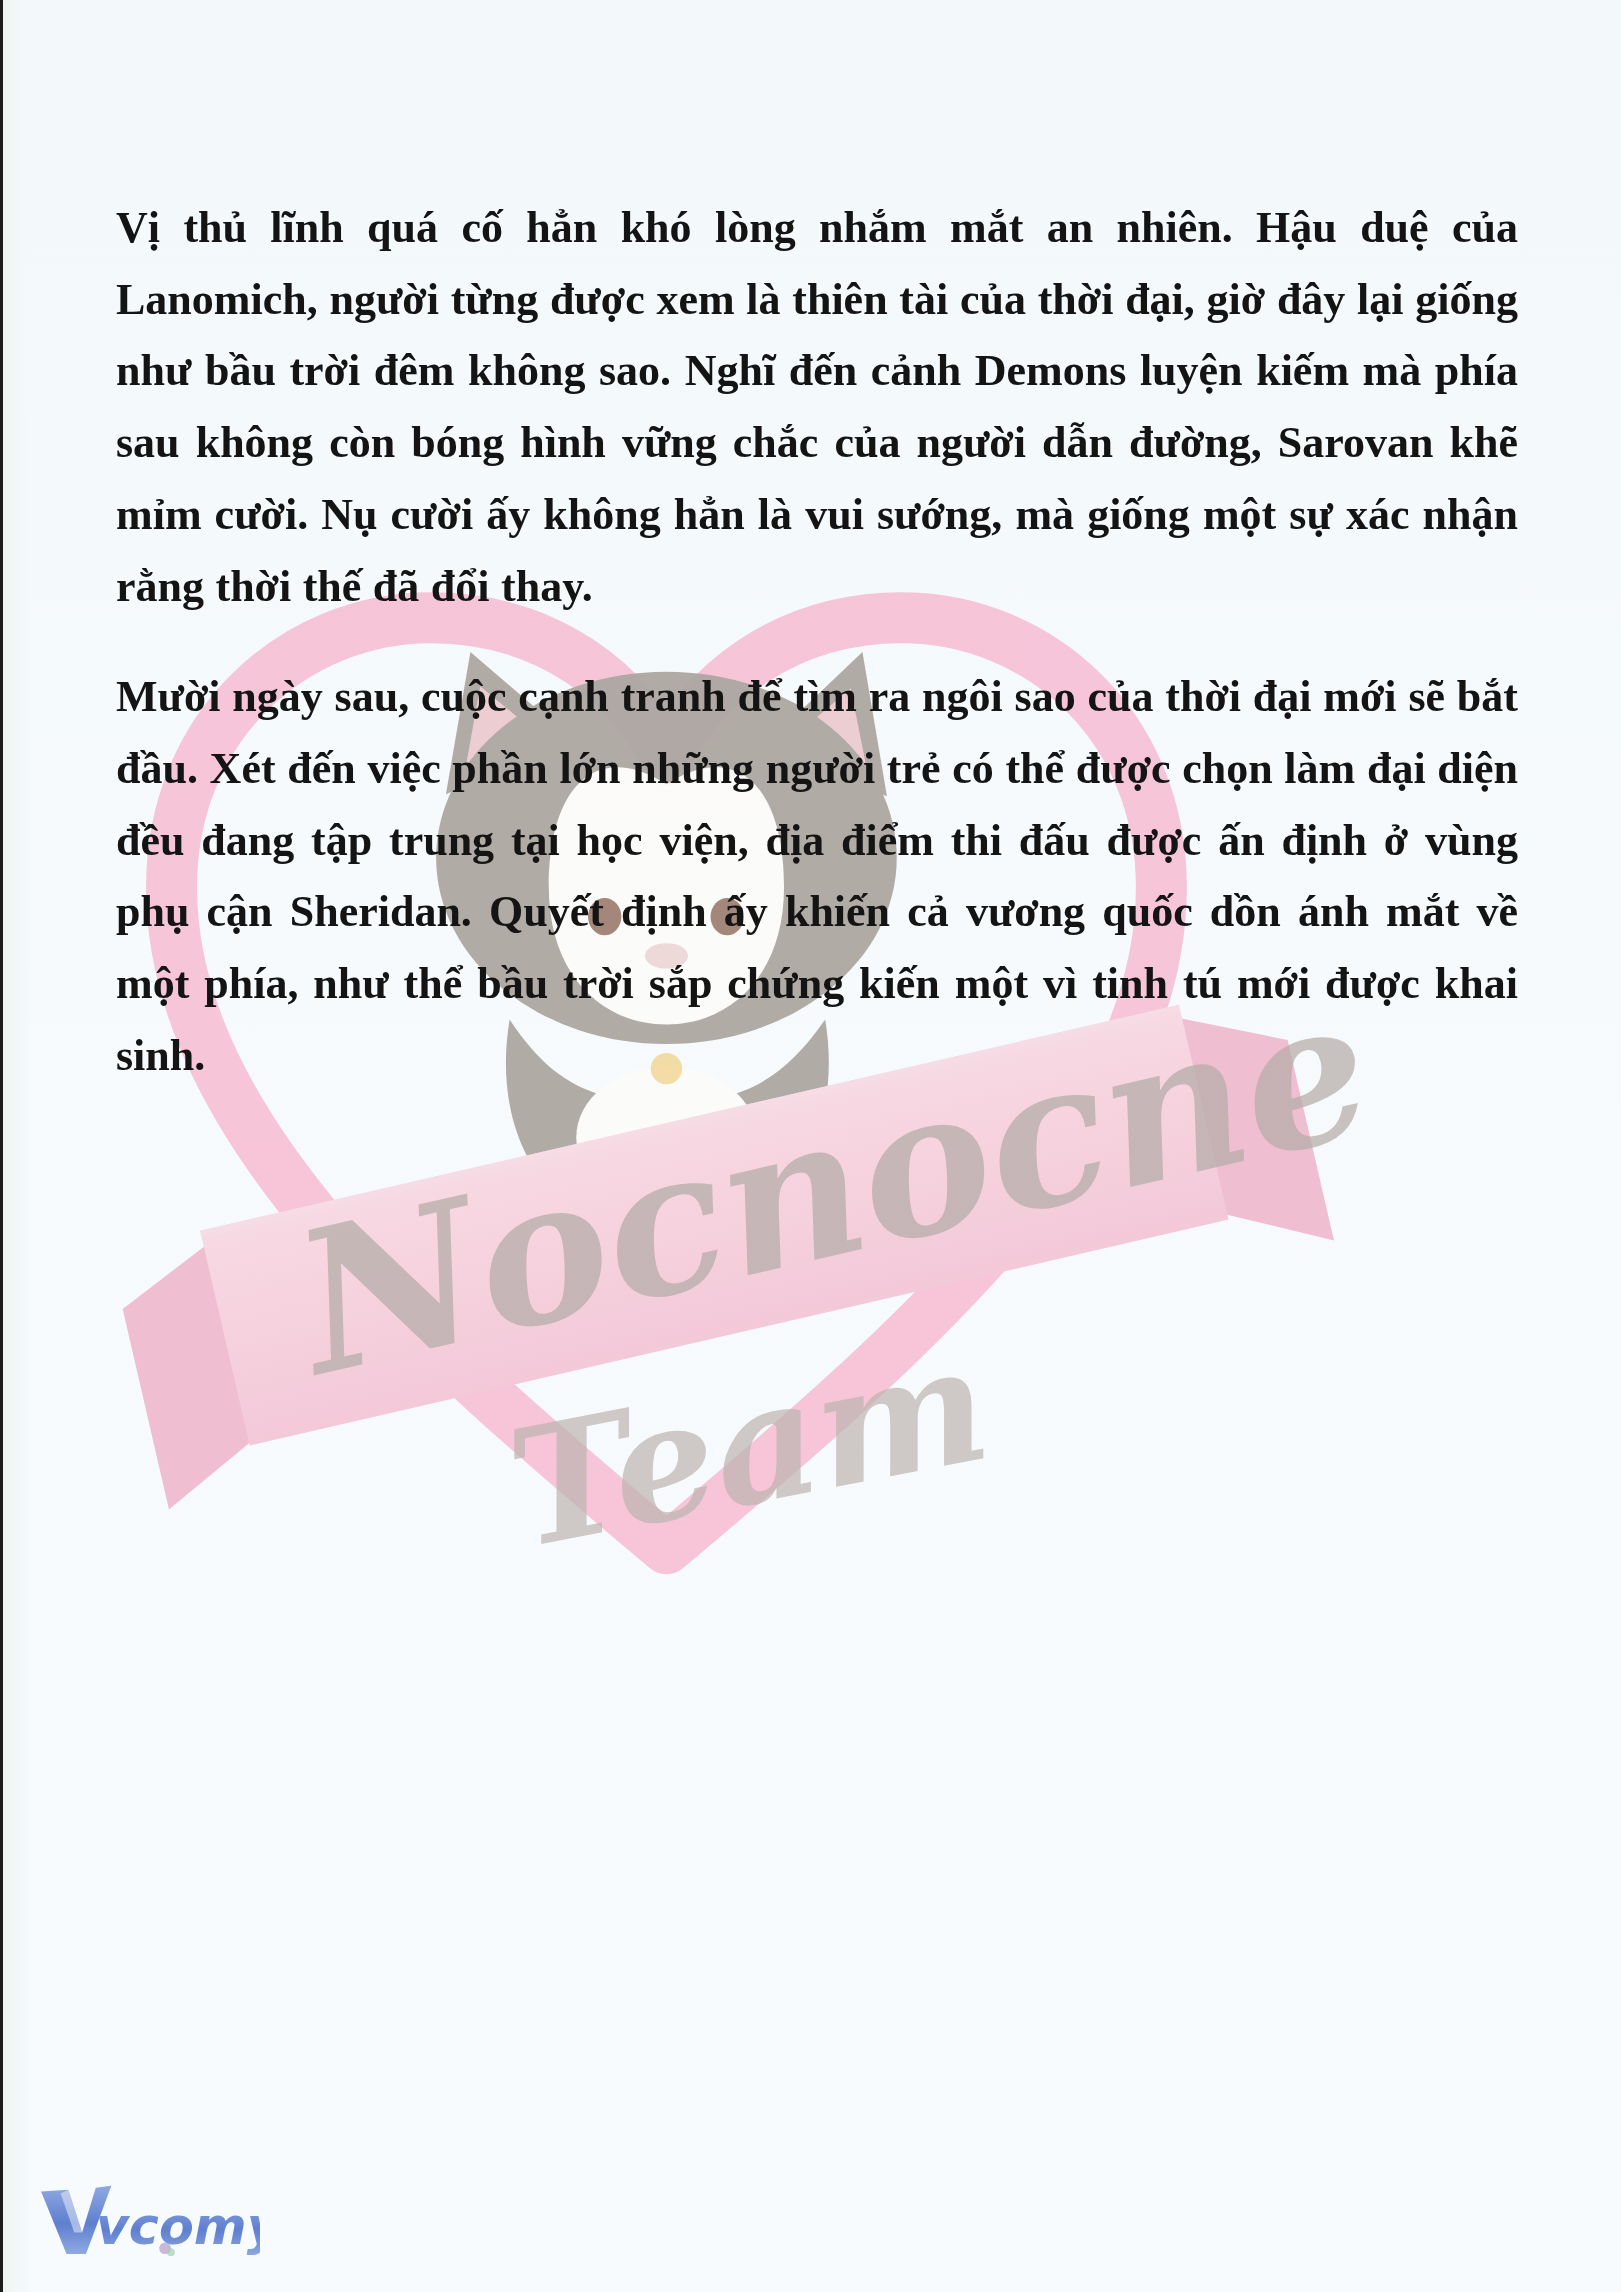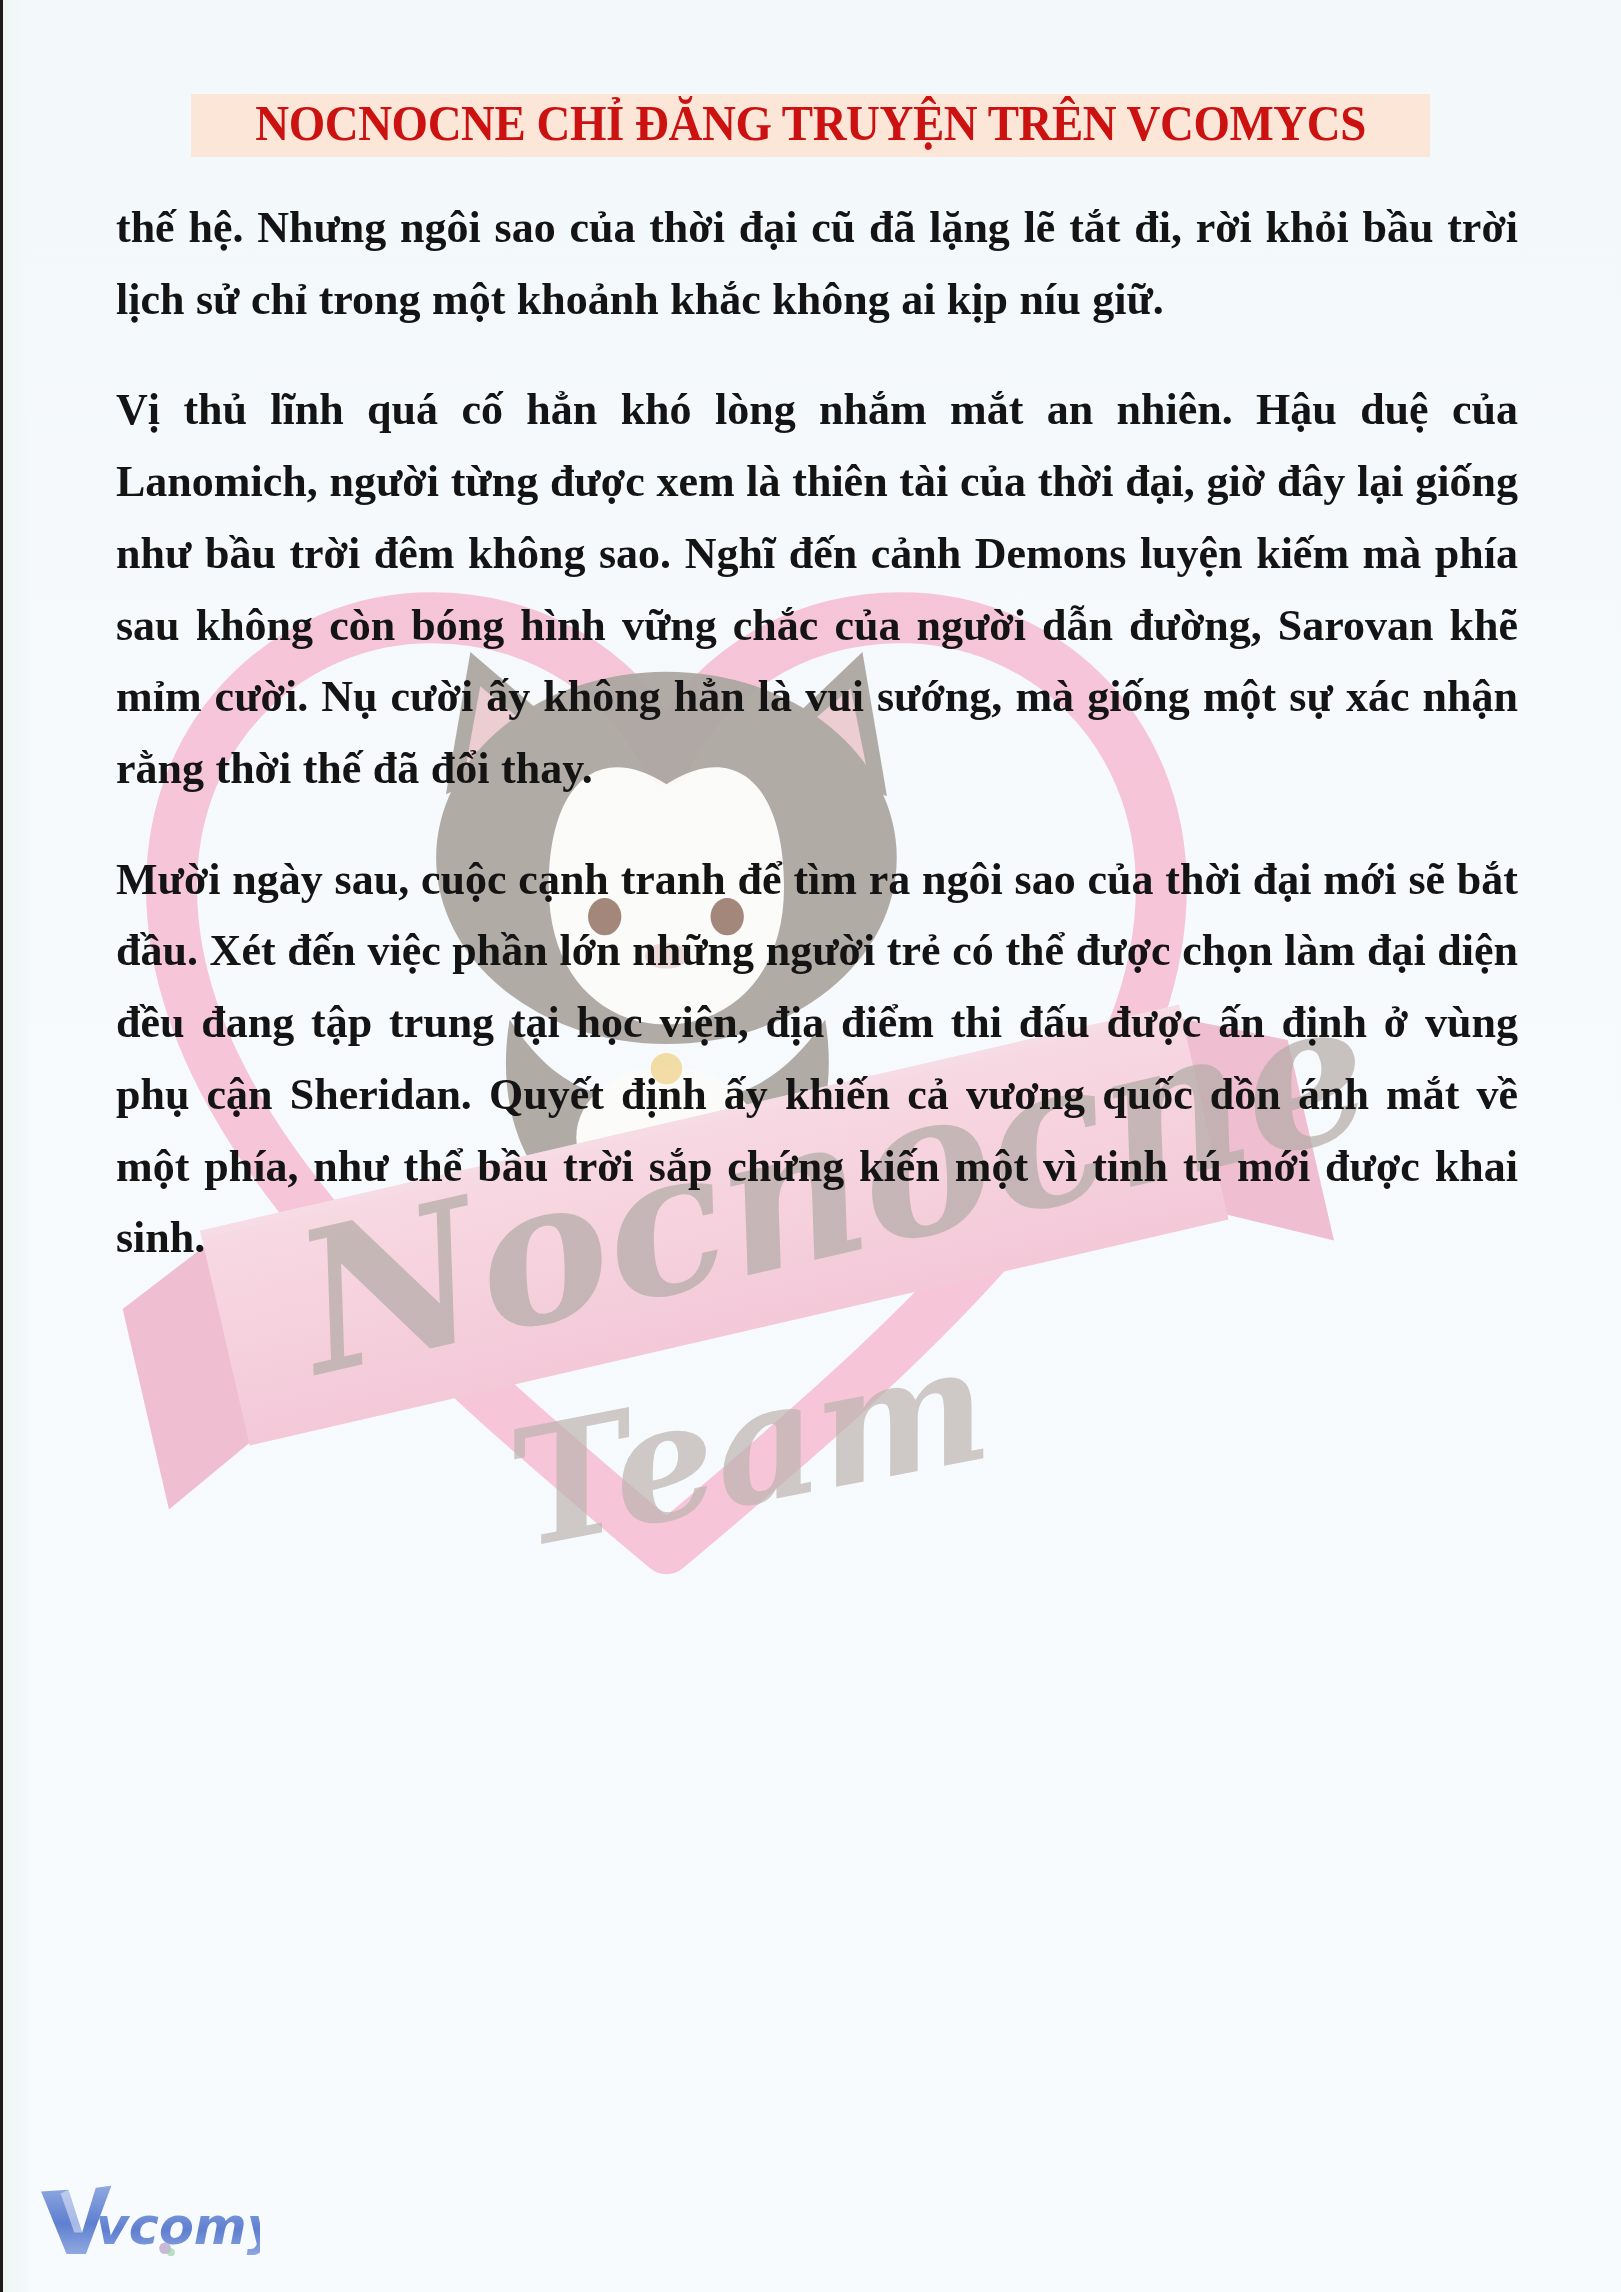--- a/index.html
+++ b/index.html
@@ -186,28 +186,22 @@
         </g>
 
         <g transform="rotate(-11 780 1480)">
           <text x="520" y="1530" font-family="DejaVu Serif, serif" font-size="165" font-weight="bold" font-style="italic" fill="#b0a49f" opacity="0.72">Team</text>
         </g>
 
       </g>
     </svg>
   </div>
 
-  <div class="title-wrap">
-    <span class="title-band">
-      <span class="title-text">NOCNOCNE CHỈ ĐĂNG TRUYỆN TRÊN VCOMYCS</span>
-    </span>
-  </div>
 
   <div class="content">
-    <p class="para">thế hệ. Nhưng ngôi sao của thời đại cũ đã lặng lẽ tắt đi, rời khỏi bầu trời lịch sử chỉ trong một khoảnh khắc không ai kịp níu giữ.</p>
     <p class="para">Vị thủ lĩnh quá cố hẳn khó lòng nhắm mắt an nhiên. Hậu duệ của Lanomich, người từng được xem là thiên tài của thời đại, giờ đây lại giống như bầu trời đêm không sao. Nghĩ đến cảnh Demons luyện kiếm mà phía sau không còn bóng hình vững chắc của người dẫn đường, Sarovan khẽ mỉm cười. Nụ cười ấy không hẳn là vui sướng, mà giống một sự xác nhận rằng thời thế đã đổi thay.</p>
     <p class="para">Mười ngày sau, cuộc cạnh tranh để tìm ra ngôi sao của thời đại mới sẽ bắt đầu. Xét đến việc phần lớn những người trẻ có thể được chọn làm đại diện đều đang tập trung tại học viện, địa điểm thi đấu được ấn định ở vùng phụ cận Sheridan. Quyết định ấy khiến cả vương quốc dồn ánh mắt về một phía, như thể bầu trời sắp chứng kiến một vì tinh tú mới được khai sinh.</p>
   </div>
 
   <div class="logo">
     <svg width="225" height="82" viewBox="0 0 230 84">
       <defs>
         <linearGradient id="lg" x1="0" y1="0" x2="0" y2="1">
           <stop offset="0%" stop-color="#8fa9e0"></stop>
           <stop offset="55%" stop-color="#5f7fd0"></stop>

